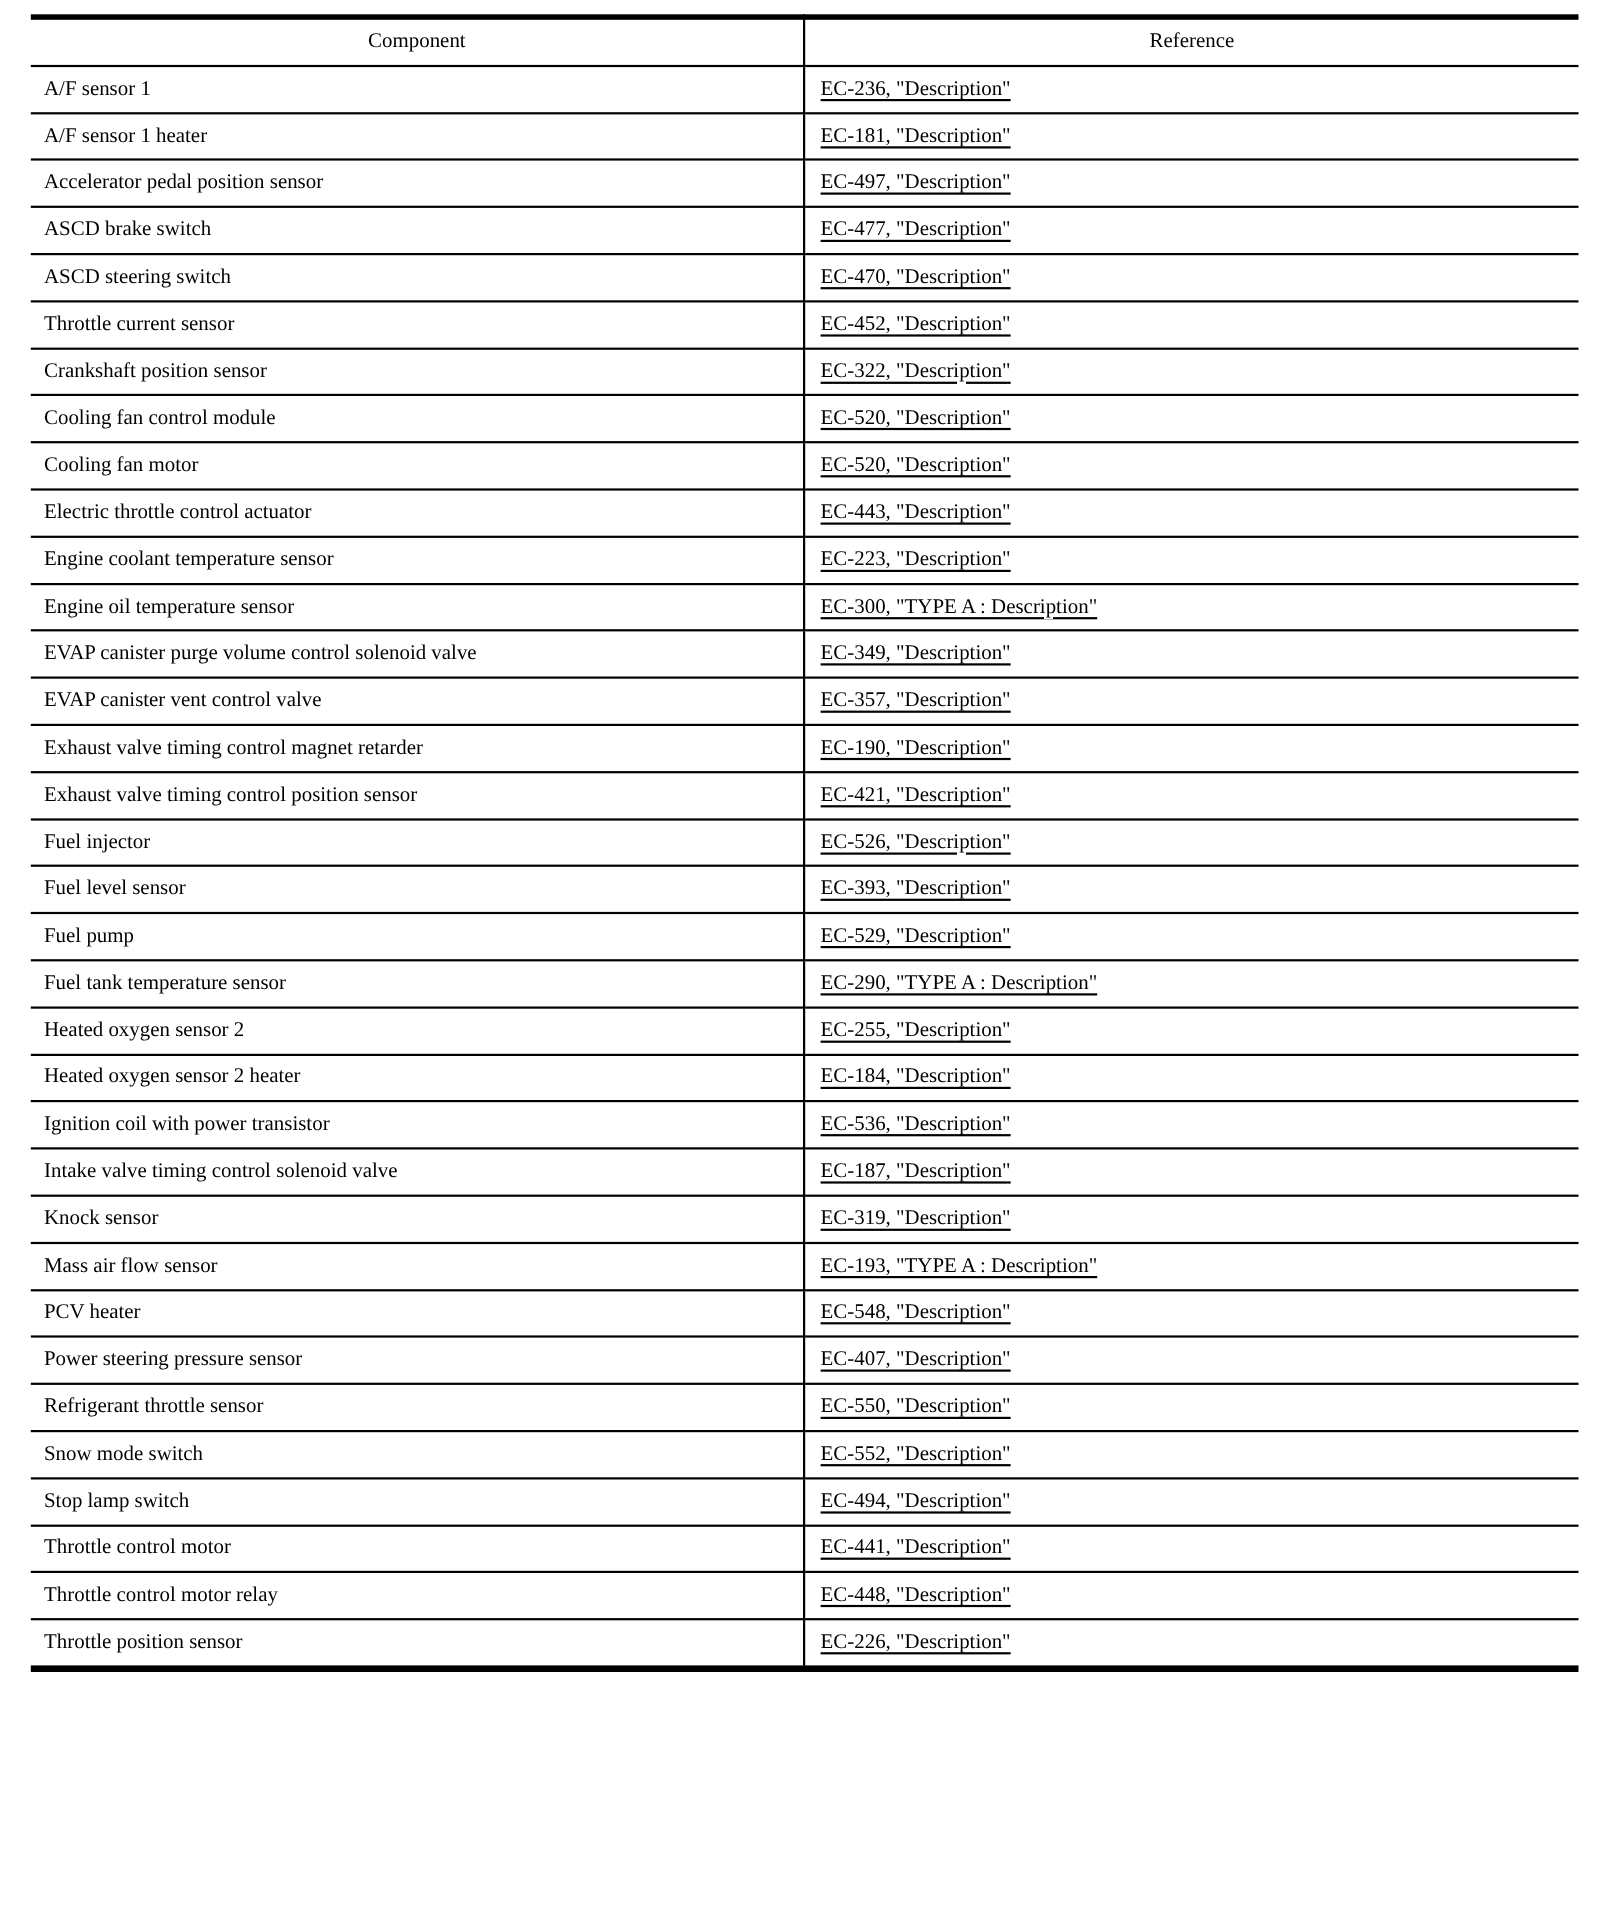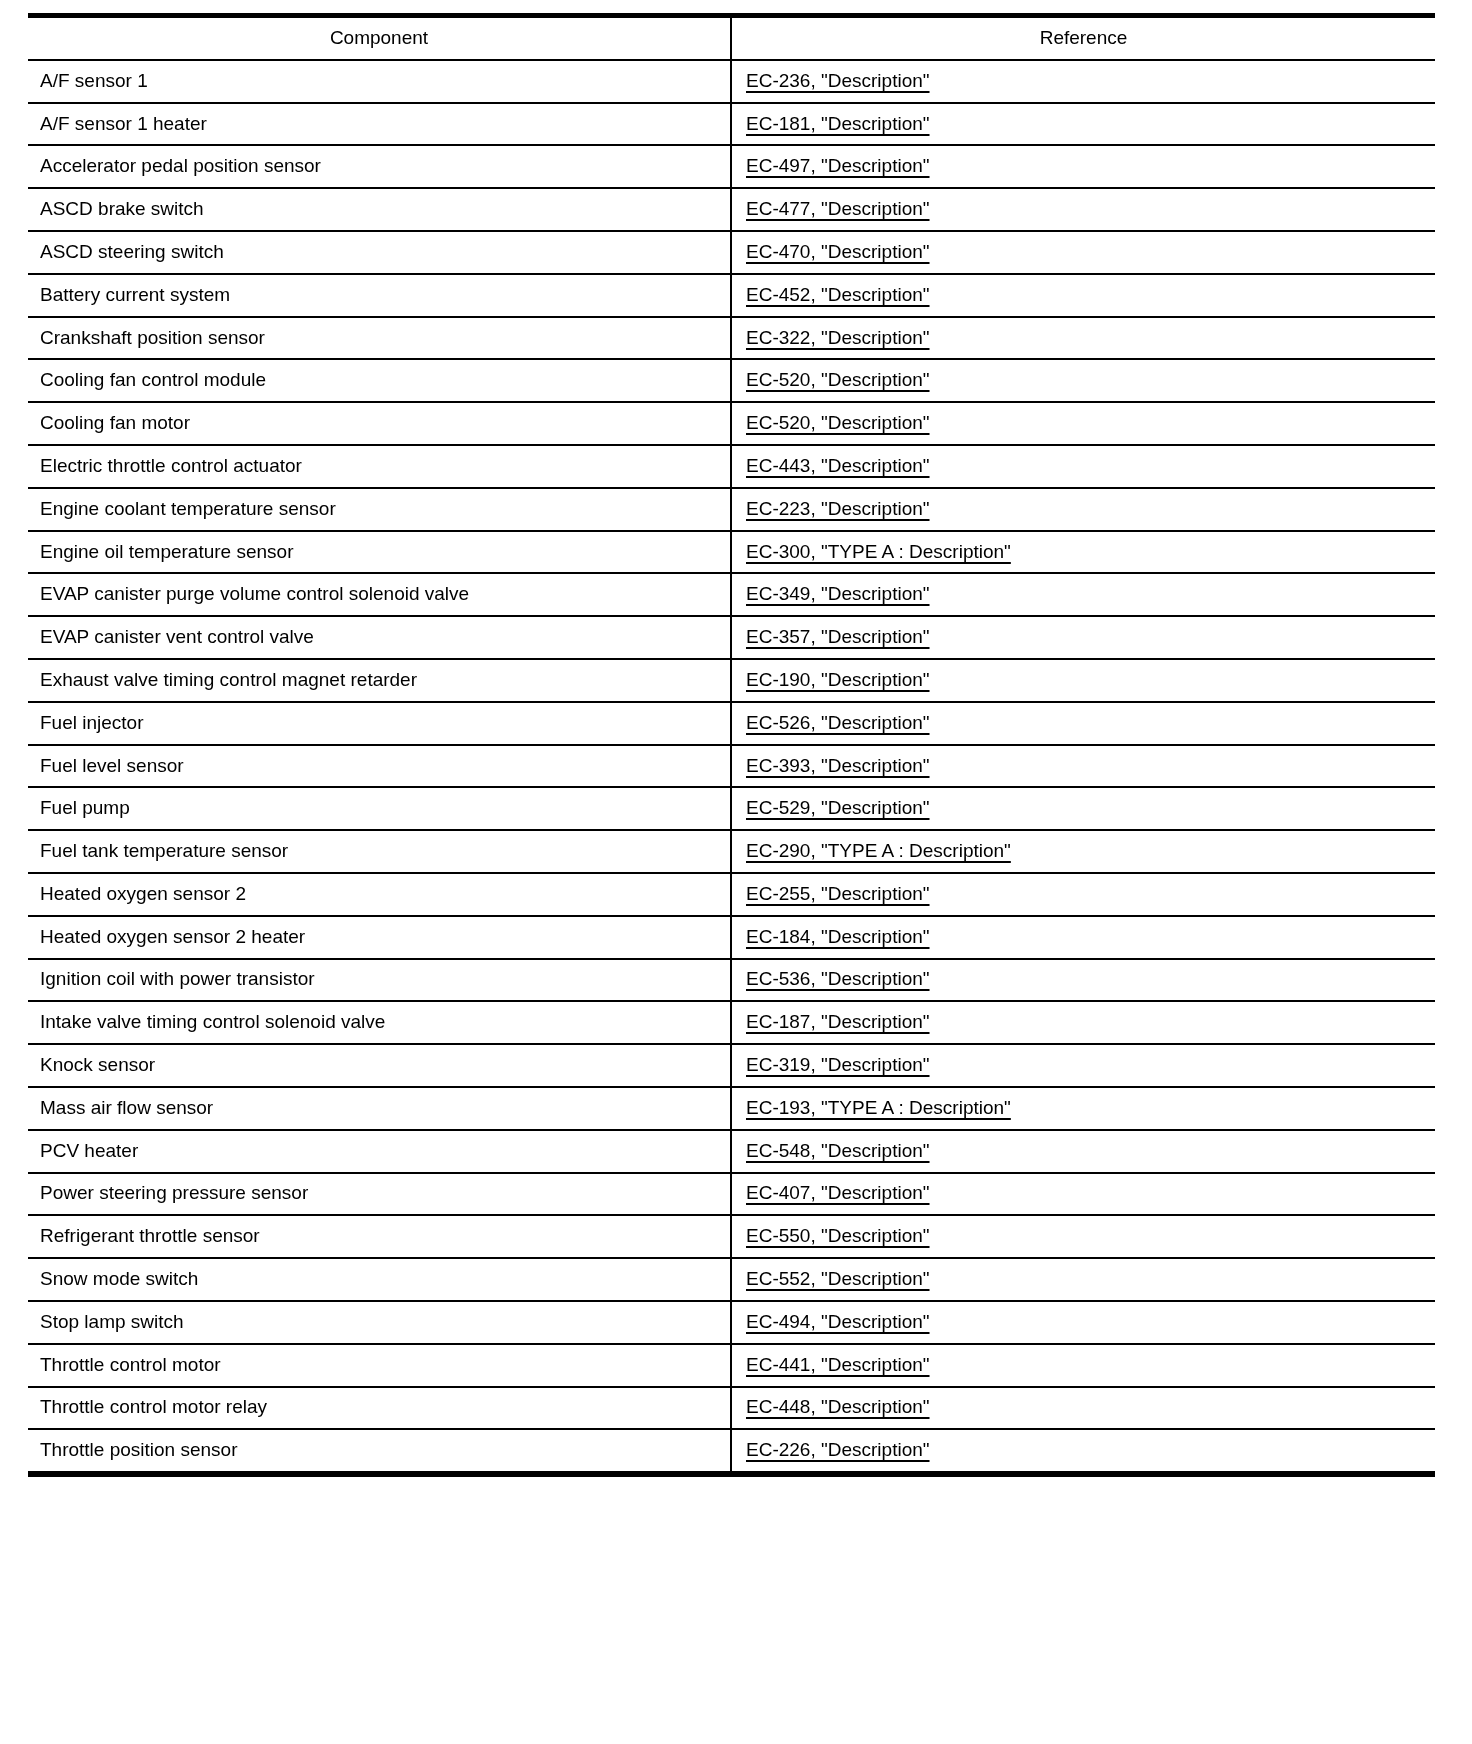--- a/index.html
+++ b/index.html
@@ -5,21 +5,21 @@
   html, body {
     margin: 0;
     padding: 0;
     background: #ffffff;
   }
   .page {
     position: relative;
     width: 1472px;
     height: 1744px;
     background: #ffffff;
-    font-family: Liberation Sans, sans-serif;
+    font-family: Liberation Serif, serif;
     color: #000000;
     overflow: hidden;
   }
   table.ref-table {
     position: absolute;
     left: 28px;
     top: 13px;
     width: 1407px;
     border-collapse: collapse;
     table-layout: fixed;
@@ -117,21 +117,21 @@
     <td class="comp">
       <span>ASCD steering switch</span>
     </td>
     <td class="ref">
       <a class="ref-link">EC-470, "Description"</a>
     </td>
   </tr>
 
   <tr>
     <td class="comp">
-      <span>Battery current system</span>
+      <span>Throttle current sensor</span>
     </td>
     <td class="ref">
       <a class="ref-link">EC-452, "Description"</a>
     </td>
   </tr>
 
 
   <tr>
     <td class="comp">
       <span>Crankshaft position sensor</span>
@@ -207,20 +207,28 @@
 
   <tr>
     <td class="comp">
       <span>Exhaust valve timing control magnet retarder</span>
     </td>
     <td class="ref">
       <a class="ref-link">EC-190, "Description"</a>
     </td>
   </tr>
 
+  <tr>
+    <td class="comp">
+      <span>Exhaust valve timing control position sensor</span>
+    </td>
+    <td class="ref">
+      <a class="ref-link">EC-421, "Description"</a>
+    </td>
+  </tr>
 
   <tr>
     <td class="comp">
       <span>Fuel injector</span>
     </td>
     <td class="ref">
       <a class="ref-link">EC-526, "Description"</a>
     </td>
   </tr>
 

